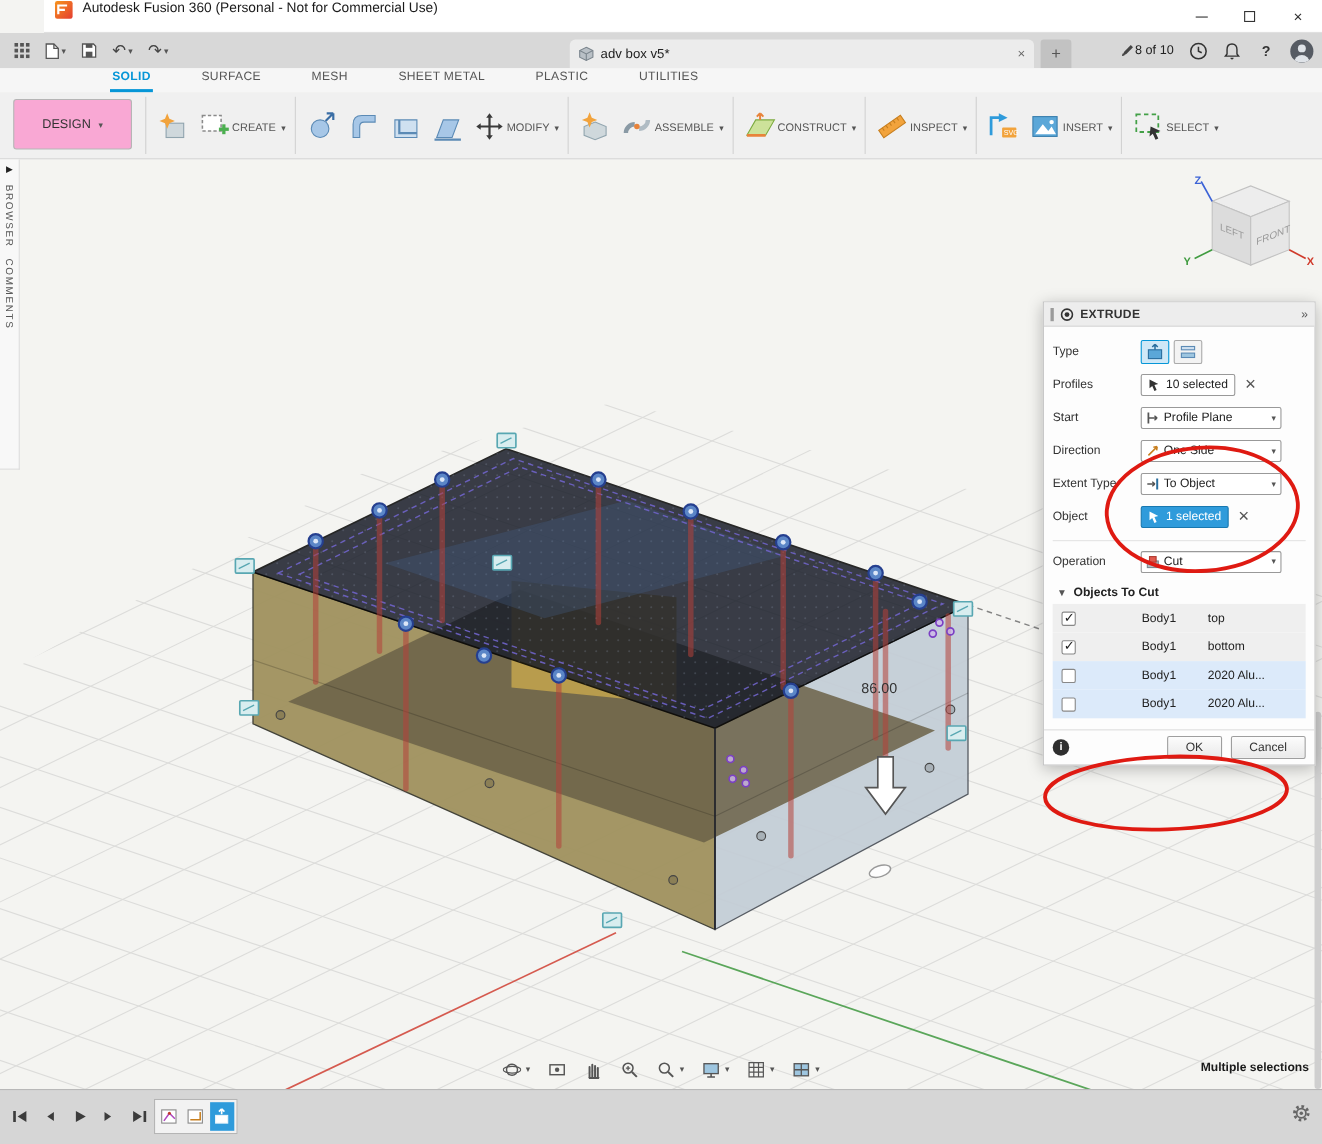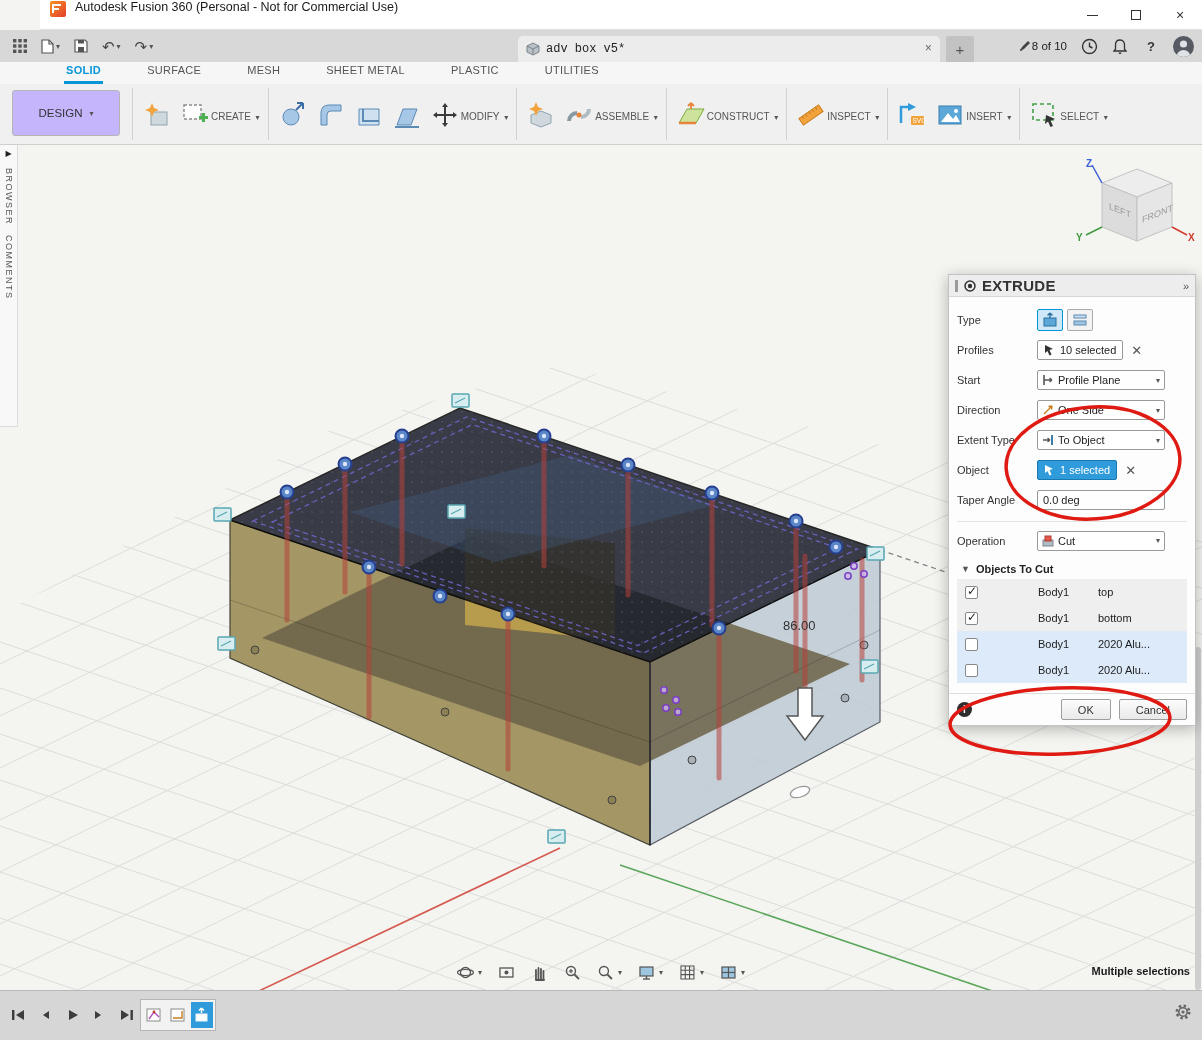--- a/index.html
+++ b/index.html
@@ -15,36 +15,36 @@
   .wbtn { width:44px; height:30px; display:flex; align-items:center; justify-content:center; color:#333; font-size:14px; cursor:pointer; }
   .maxsq { width:10px; height:10px; border:1px solid #333; display:inline-block; }
   .minln { width:11px; height:0; border-top:1.5px solid #333; display:inline-block; }
 
   
   .tabstrip { position:absolute; top:30px; left:0; right:0; height:32px; background:#d8d8d8; display:flex; align-items:center; }
   .ts-left { display:flex; align-items:center; gap:4px; padding-left:8px; }
   .ts-btn { display:flex; align-items:center; padding:3px 5px; border-radius:2px; color:#444; cursor:pointer; }
   .caret { font-size:8px; color:#555; margin-left:2px; }
   .undoredo { font-size:15px; color:#444; line-height:1; }
-  .doctab { position:absolute; left:518px; width:422px; top:6px; height:26px; background:#ececec; border-radius:5px 5px 0 0; display:flex; align-items:center; padding:0 8px;font-family:Liberation Mono, monospace; }
+  .doctab { position:absolute; left:518px; width:422px; top:6px; height:26px; background:#ececec; border-radius:5px 5px 0 0; display:flex; align-items:center; padding:0 8px; }
   .doctab .dt-label { font-size:12px; color:#222; margin-left:6px; }
   .doctab .dt-close { margin-left:auto; color:#666; font-size:12px; cursor:pointer; }
   .plusbtn { position:absolute; left:946px; top:6px; width:28px; height:26px; background:#c2c2c2; border-radius:3px 3px 0 0; display:flex; align-items:center; justify-content:center; font-size:15px; color:#555; cursor:pointer; }
   .ts-right { position:absolute; right:8px; top:0; height:32px; display:flex; align-items:center; gap:14px; }
   .vercount { display:flex; align-items:center; gap:0; font-size:11.5px; color:#222; cursor:pointer; }
   .avatar { width:21px; height:21px; border-radius:50%; background:#565b63; overflow:hidden; cursor:pointer; }
 
   
-  .ribbontabs { position:absolute; top:62px; left:0; right:0; height:22px; background:#f6f6f6; display:flex; align-items:flex-end; padding-left:64px; gap:42px; }
+  .ribbontabs { position:absolute; top:62px; left:0; right:0; height:22px; background:#f6f6f6; display:flex; align-items:flex-end; padding-left:100px; gap:42px; }
   .rtab { font-size:11px; color:#555; padding:0 2px 5px 2px; letter-spacing:.3px; cursor:pointer; border-bottom:3px solid transparent; }
   .rtab.active { color:var(--accent_blue); border-bottom-color:var(--accent_blue); font-weight:bold; }
 
   
   .ribbon { position:absolute; top:84px; left:0; right:0; height:61px; background:#f0f0f0; border-bottom:1px solid #cfcfcf; display:flex; align-items:stretch; }
-  .design-box { margin:6px 10px 8px 12px; width:108px; border:1px solid #b5b5b5; border-radius:3px; background:#c4b5fd; display:flex; align-items:center; justify-content:center; gap:5px; font-size:11.5px; color:#333; cursor:pointer; }
+  .design-box { margin:6px 10px 8px 12px; width:108px; border:1px solid #b5b5b5; border-radius:3px; background:#f9a8d4; display:flex; align-items:center; justify-content:center; gap:5px; font-size:11.5px; color:#333; cursor:pointer; }
   .rgroup { display:flex; flex-direction:row; align-items:center; justify-content:flex-start; padding:4px 6px 2px 6px; }
   .rg-icons { display:flex; align-items:center; gap:6px; height:38px; }
   .rg-label { font-size:10px; color:#555; margin-top:2px; cursor:pointer; }
   .rdivider { width:1px; background:#d2d2d2; margin:4px 2px; }
   .ric { width:32px; height:32px; display:flex; align-items:center; justify-content:center; cursor:pointer; border-radius:2px; }
 
   
   .canvas { position:absolute; top:145px; left:0; width:1202px; height:845px; background:#f4f4f1; }
   .scene { position:absolute; top:0; left:0; }
 
@@ -57,21 +57,21 @@
   .nav-toolbar { position:absolute; left:50%; transform:translateX(-50%); top:816px; display:flex; align-items:center; gap:10px; z-index:2; }
   .nav-btn { display:flex; align-items:center; gap:2px; padding:3px 3px; border-radius:2px; cursor:pointer; }
 
   .status-text { position:absolute; right:12px; top:820px; font-size:11px; font-weight:bold; color:#1a1a1a; z-index:2; }
   .right-scroll { position:absolute; left:1195px; top:502px; width:6px; height:343px; background:#cfcfcf; border-radius:3px; z-index:2; }
 
   
   .panel { position:absolute; left:948px; top:129px; width:248px; background:#fdfdfd; border:1px solid #c3c3c3; box-shadow:0 3px 14px rgba(0,0,0,.28); z-index:3; }
   .panel-hd { height:22px; background:#ededed; border-bottom:1px solid #d6d6d6; display:flex; align-items:center; padding:0 6px; gap:6px; }
   .panel-hd .grip { width:3px; height:12px; background:#9a9a9a; }
-  .panel-hd .ph-title { font-size:15px; font-weight:bold; color:#333; letter-spacing:.3px; }
+  .panel-hd .ph-title { font-size:11px; font-weight:bold; color:#333; letter-spacing:.3px; }
   .panel-hd .ph-pop { margin-left:auto; color:#555; font-size:11px; cursor:pointer; }
   .panel-body { padding:8px 8px 6px 8px; }
   .drow { display:flex; align-items:center; height:30px; }
   .dlabel { width:80px; font-size:11px; color:#333; flex:none; }
   .dropdown { width:128px; height:20px; background:#fff; border:1px solid #999; border-radius:2px; display:flex; align-items:center; padding:0 4px; gap:4px; cursor:pointer; }
   .dropdown .dd-text { font-size:11px; color:#222; flex:1; white-space:nowrap; overflow:hidden; }
   .dropdown .caret { margin-left:auto; }
   .selbox { height:20px; background:#fff; border:1px solid #999; border-radius:2px; display:flex; align-items:center; padding:0 6px; gap:5px; font-size:11px; color:#222; cursor:pointer; }
   .selbox.bluesel { background:var(--selection_blue); border-color:#1878b0; color:#fff; }
   .clearx { margin-left:8px; color:#555; font-size:13px; cursor:pointer; }
@@ -703,24 +703,20 @@
         <div class="drow">
           <span class="dlabel">Object</span>
           <div class="selbox bluesel">
             <svg width="11" height="12" viewBox="0 0 11 12">
               <path d="M1,1 L9,5 L5.5,6 L7.5,10.5 L5.5,11.5 L3.5,7 L1,9 Z" fill="#fff"></path>
             </svg>
             <span>1 selected</span>
           </div>
           <span class="clearx">✕</span>
         </div>
-        <div class="drow">
-          <span class="dlabel">Taper Angle</span>
-          <input class="tinput" value="0.0 deg" style="">
-        </div>
         <div class="drow" style="margin-top:6px; border-top:1px solid #e4e4e4; padding-top:4px; height:34px;">
           <span class="dlabel">Operation</span>
           <div class="dropdown">
             <svg width="12" height="12" viewBox="0 0 12 12">
               <rect x="1" y="5" width="10" height="6" fill="#b0bcc4" stroke="#7b858d"></rect>
               <rect x="3" y="1" width="6" height="5" fill="#e05a4e" stroke="#b03a30"></rect>
             </svg>
             <span class="dd-text">Cut</span>
             <span class="caret">▾</span>
           </div>

